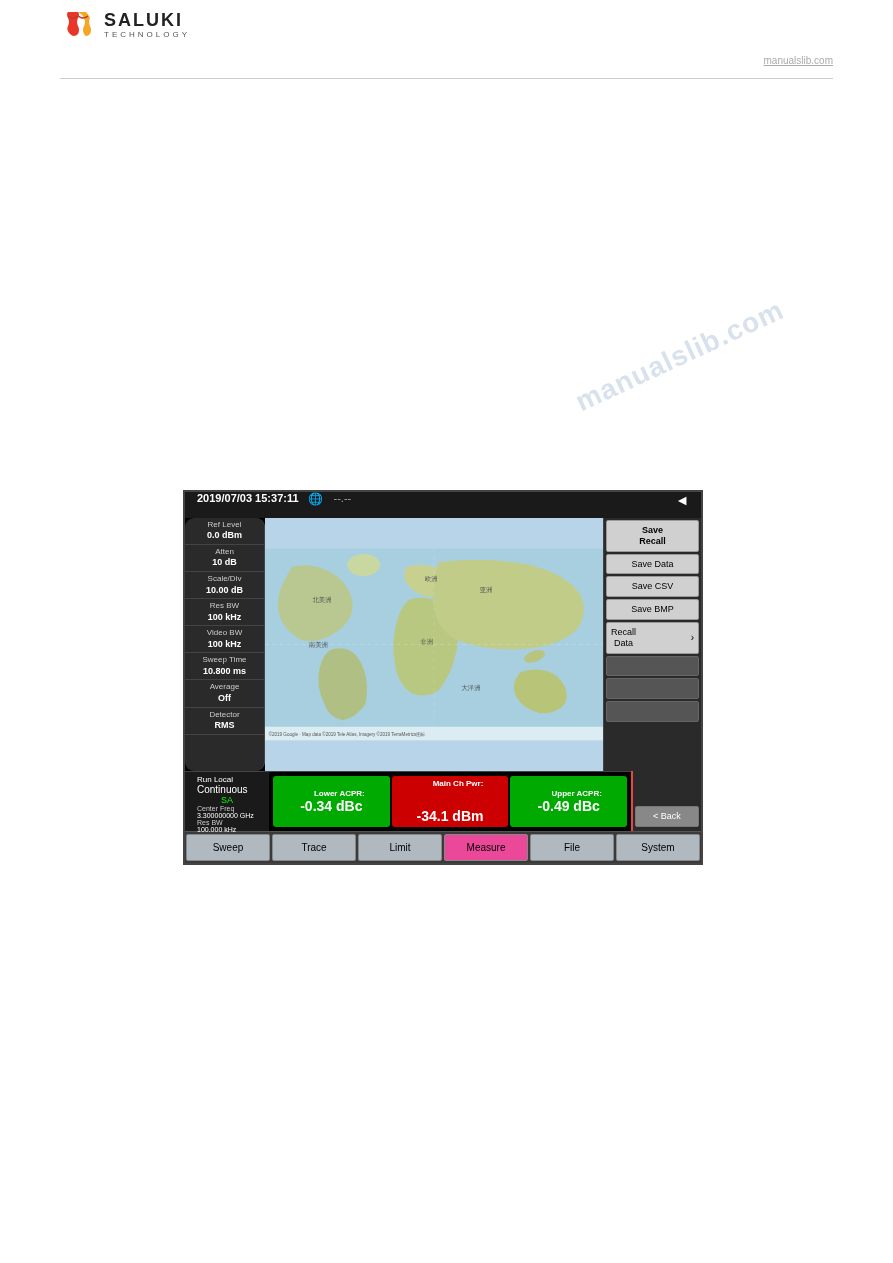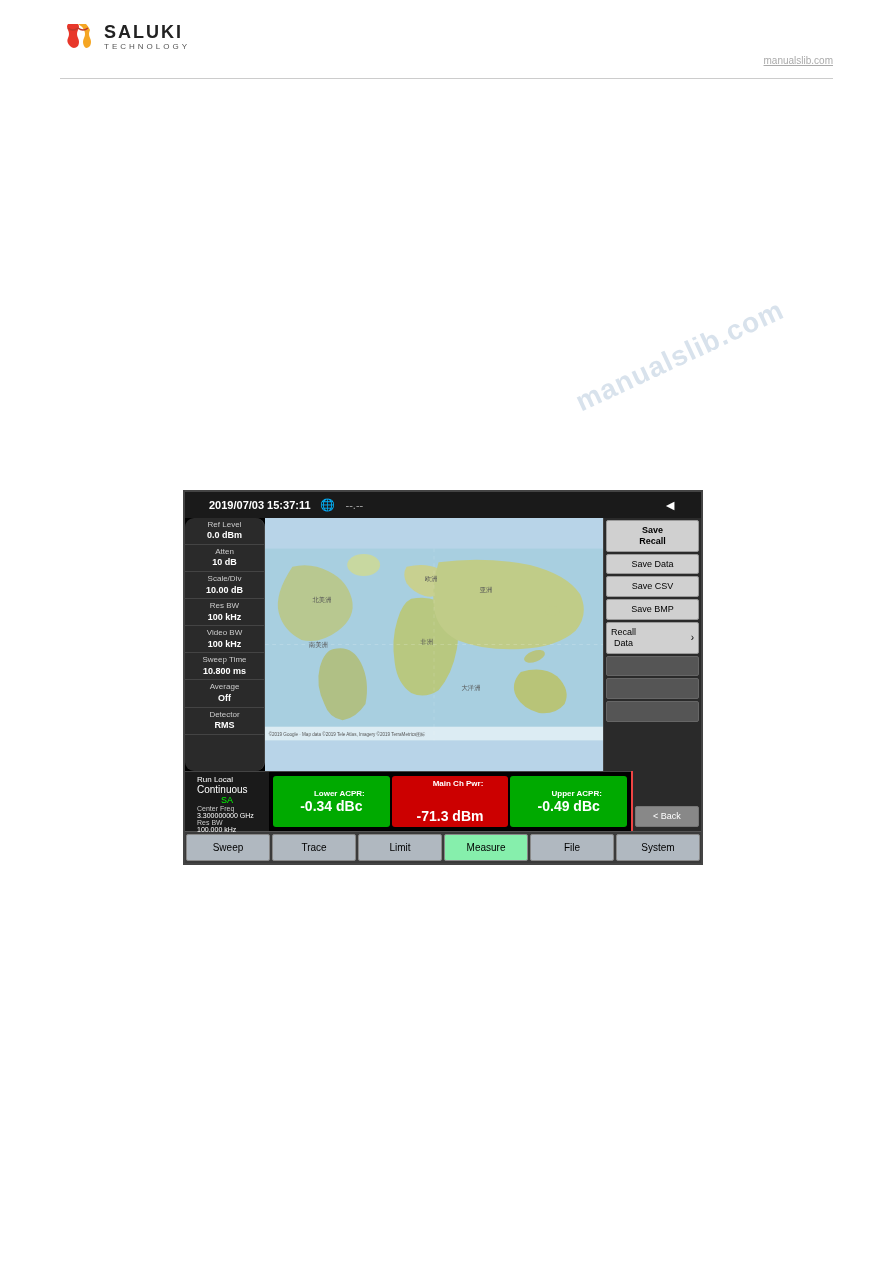--- a/index.html
+++ b/index.html
@@ -8,21 +8,21 @@
       height: 1263px;
       background: #ffffff;
       font-family: Arial, sans-serif;
       position: relative;
       overflow: hidden;
     }
 
     
     .header {
       position: absolute;
-      top: 18px;
+      top: 6px;
       left: 60px;
       display: flex;
       align-items: center;
     }
     .logo-container {
       display: flex;
       align-items: center;
       gap: 6px;
     }
     .logo-icon {
@@ -73,24 +73,23 @@
       left: 183px;
       width: 520px;
       height: 375px;
       background: #000;
       border: 2px solid #444;
     }
 
     
     .device-topbar {
       display: flex;
-      align-items: center;
       background: #1a1a1a;
       height: 26px;
-      padding: 0 24px;
+      padding: 0 12px;
       gap: 10px;
     }
     .topbar-datetime {
       color: #ffffff;
       font-size: 11px;
       font-weight: bold;
     }
     .topbar-icon {
       color: #aaa;
       font-size: 12px;
@@ -241,21 +240,21 @@
       border-radius: 2px;
       margin: 2px 1px;
       font-size: 10px;
       color: #000;
       display: flex;
       align-items: center;
       justify-content: center;
       cursor: pointer;
     }
     .nav-btn.active {
-      background: #86efac;
+      background: #ec4899;
     }
 
     
     .page-watermark {
       position: absolute;
       top: 340px;
       right: 100px;
       font-size: 28px;
       color: rgba(100,140,180,0.25);
       transform: rotate(-25deg);
@@ -405,21 +404,21 @@
       </div>
     </div>
 
     <div class="meas-results">
       <div class="meas-block green">
         <div class="meas-block-label">Lower ACPR:</div>
         <div class="meas-block-value">-0.34 dBc</div>
       </div>
       <div class="meas-block red">
         <div class="meas-block-label">Main Ch Pwr:</div>
-        <div class="meas-block-value">-71.3 dBm</div>
+        <div class="meas-block-value">-34.1 dBm</div>
       </div>
       <div class="meas-block green">
         <div class="meas-block-label">Upper ACPR:</div>
         <div class="meas-block-value">-0.49 dBc</div>
       </div>
     </div>
 
     <div style="width:70px; background:#2a2a2a; display:flex; flex-direction:column; justify-content:flex-end; padding:4px 2px; border-left:2px solid #ef4444;">
       <div class="right-btn back-btn">&lt; Back</div>
     </div>

